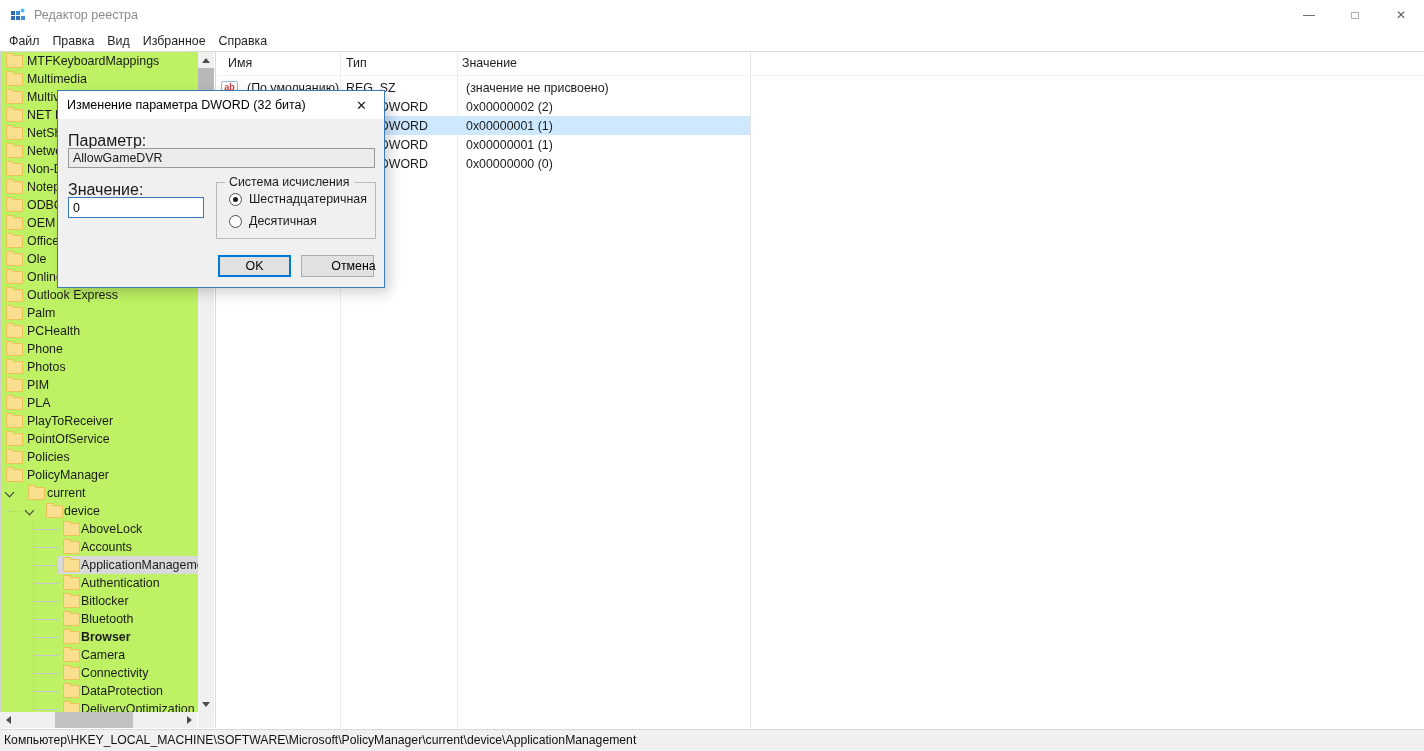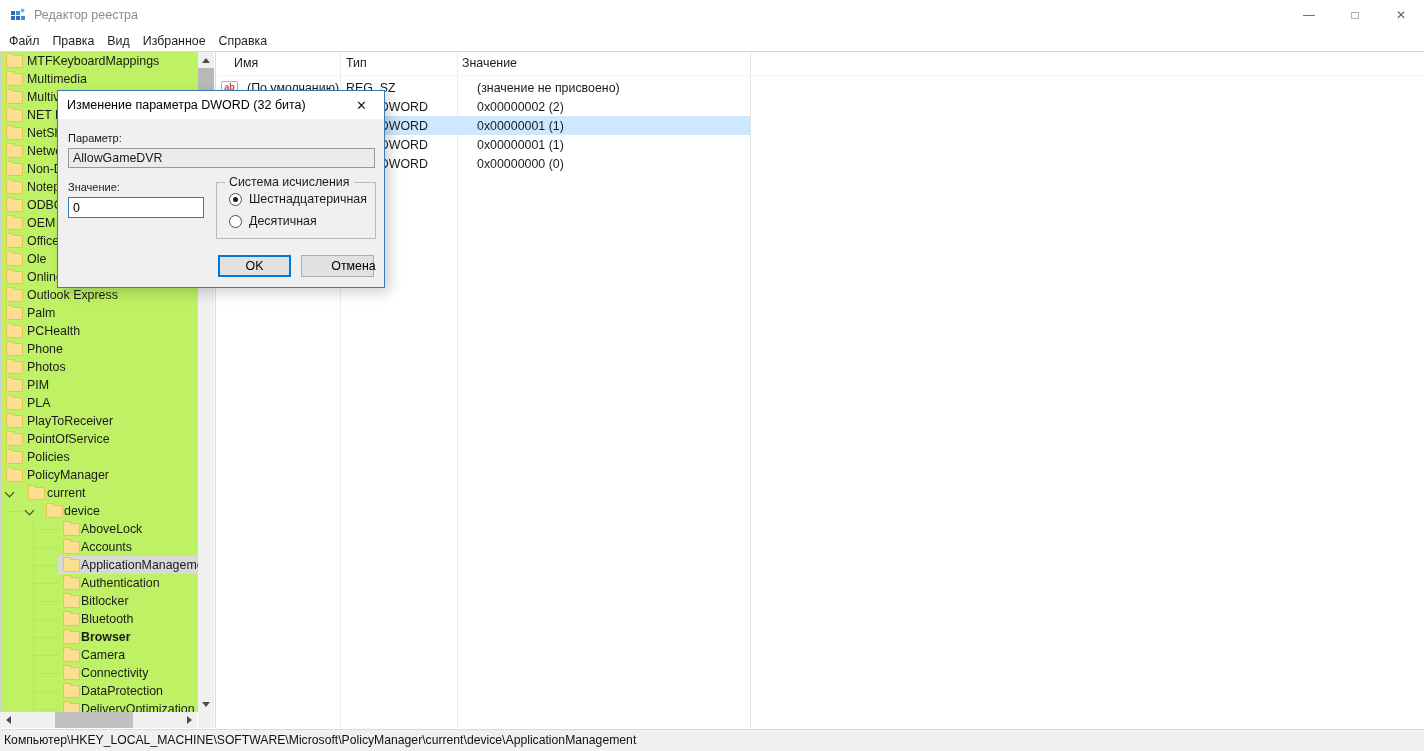--- a/index.html
+++ b/index.html
@@ -47,42 +47,42 @@
   .tri-right{width:0;height:0;border-top:4px solid transparent;border-bottom:4px solid transparent;border-left:5px solid #4d4d4d;}
   .hsb{position:absolute;left:0;top:712px;width:197px;height:16px;background:#f0f0f0;}
   .hsb-thumb{position:absolute;left:55px;top:0;width:78px;height:16px;background:#c1c1c1;}
   .sb-corner{position:absolute;left:198px;top:712px;width:16px;height:16px;background:#f0f0f0;}
   .divider{position:absolute;left:215px;top:52px;width:1px;height:676px;background:#dcdcdc;}
 
   
   .list{position:absolute;left:217px;top:52px;right:0;height:676px;background:#fff;}
   .list-header{position:absolute;left:0;top:0;right:0;height:23px;display:flex;
                font-size:12.4px;color:#1c1c1c;border-bottom:1px solid #f3f3f3;}
-  .col-name{width:123px;padding-left:17px;box-sizing:border-box;line-height:22px;}
+  .col-name{width:123px;padding-left:11px;box-sizing:border-box;line-height:22px;}
   .col-type{width:117px;padding-left:6px;box-sizing:border-box;line-height:22px;}
   .col-value{padding-left:5px;line-height:22px;}
   .grid-line{position:absolute;top:0;width:1px;height:676px;background:#ededed;}
   .list-body{position:absolute;left:0;top:26px;width:533px;}
   .list-row{position:relative;height:19px;display:flex;align-items:center;font-size:12.4px;}
   .list-row.sel{background:#cde8ff;}
   .c-name{width:123px;padding-left:30px;box-sizing:border-box;overflow:hidden;white-space:nowrap;}
   .c-type{width:117px;padding-left:6px;box-sizing:border-box;white-space:nowrap;}
-  .c-value{flex:1;padding-left:20px;white-space:nowrap;}
+  .c-value{flex:1;padding-left:9px;white-space:nowrap;}
   .ab-ic{position:absolute;left:4px;top:3px;width:15px;height:11px;border:1px solid #9cb6d4;
          background:#fff;color:#d23d3d;font-size:9px;font-weight:bold;line-height:11px;
          text-align:center;border-radius:2px;}
 
   
   .dialog{position:absolute;left:57px;top:90px;width:328px;height:198px;background:#f0f0f0;
           border:1px solid #3e7bb6;box-shadow:5px 5px 12px rgba(0,0,0,.18);z-index:20;box-sizing:border-box;}
   .dlg-title{position:absolute;left:0;top:0;right:0;height:28px;background:#fff;}
   .dlg-title-text{position:absolute;left:9px;top:7px;font-size:12.5px;color:#000;}
   .dlg-close{position:absolute;right:0;top:0;width:45px;height:28px;display:flex;
              align-items:center;justify-content:center;font-size:13px;color:#1a1a1a;}
-  .dlg-label{position:absolute;font-size:11px;color:#1a1a1a;}
+  .dlg-label{position:absolute;font-size:16px;color:#1a1a1a;}
   .param-field{position:absolute;left:10px;top:57px;width:307px;height:20px;background:#ebebeb;
                border:1px solid #989898;font-size:12.4px;padding:0 0 0 4px;box-sizing:border-box;
                color:#1a1a1a;font-family:"Liberation Sans",sans-serif;}
   .value-input{position:absolute;left:10px;top:106px;width:136px;height:21px;background:#fff;
                border:1px solid #3577c1;font-size:12.4px;padding:0 0 0 4px;box-sizing:border-box;
                color:#000;font-family:"Liberation Sans",sans-serif;outline:none;}
   .group{position:absolute;left:158px;top:91px;width:158px;height:55px;border:1px solid #b9b9b9;}
   .group-label{position:absolute;top:-8px;left:8px;background:#f0f0f0;padding:0 4px;font-size:12.4px;}
   .radio-row{position:absolute;left:12px;display:flex;align-items:center;gap:7px;font-size:12.4px;}
   .radio{width:13px;height:13px;border:1px solid #4f4f4f;border-radius:50%;background:#fff;

